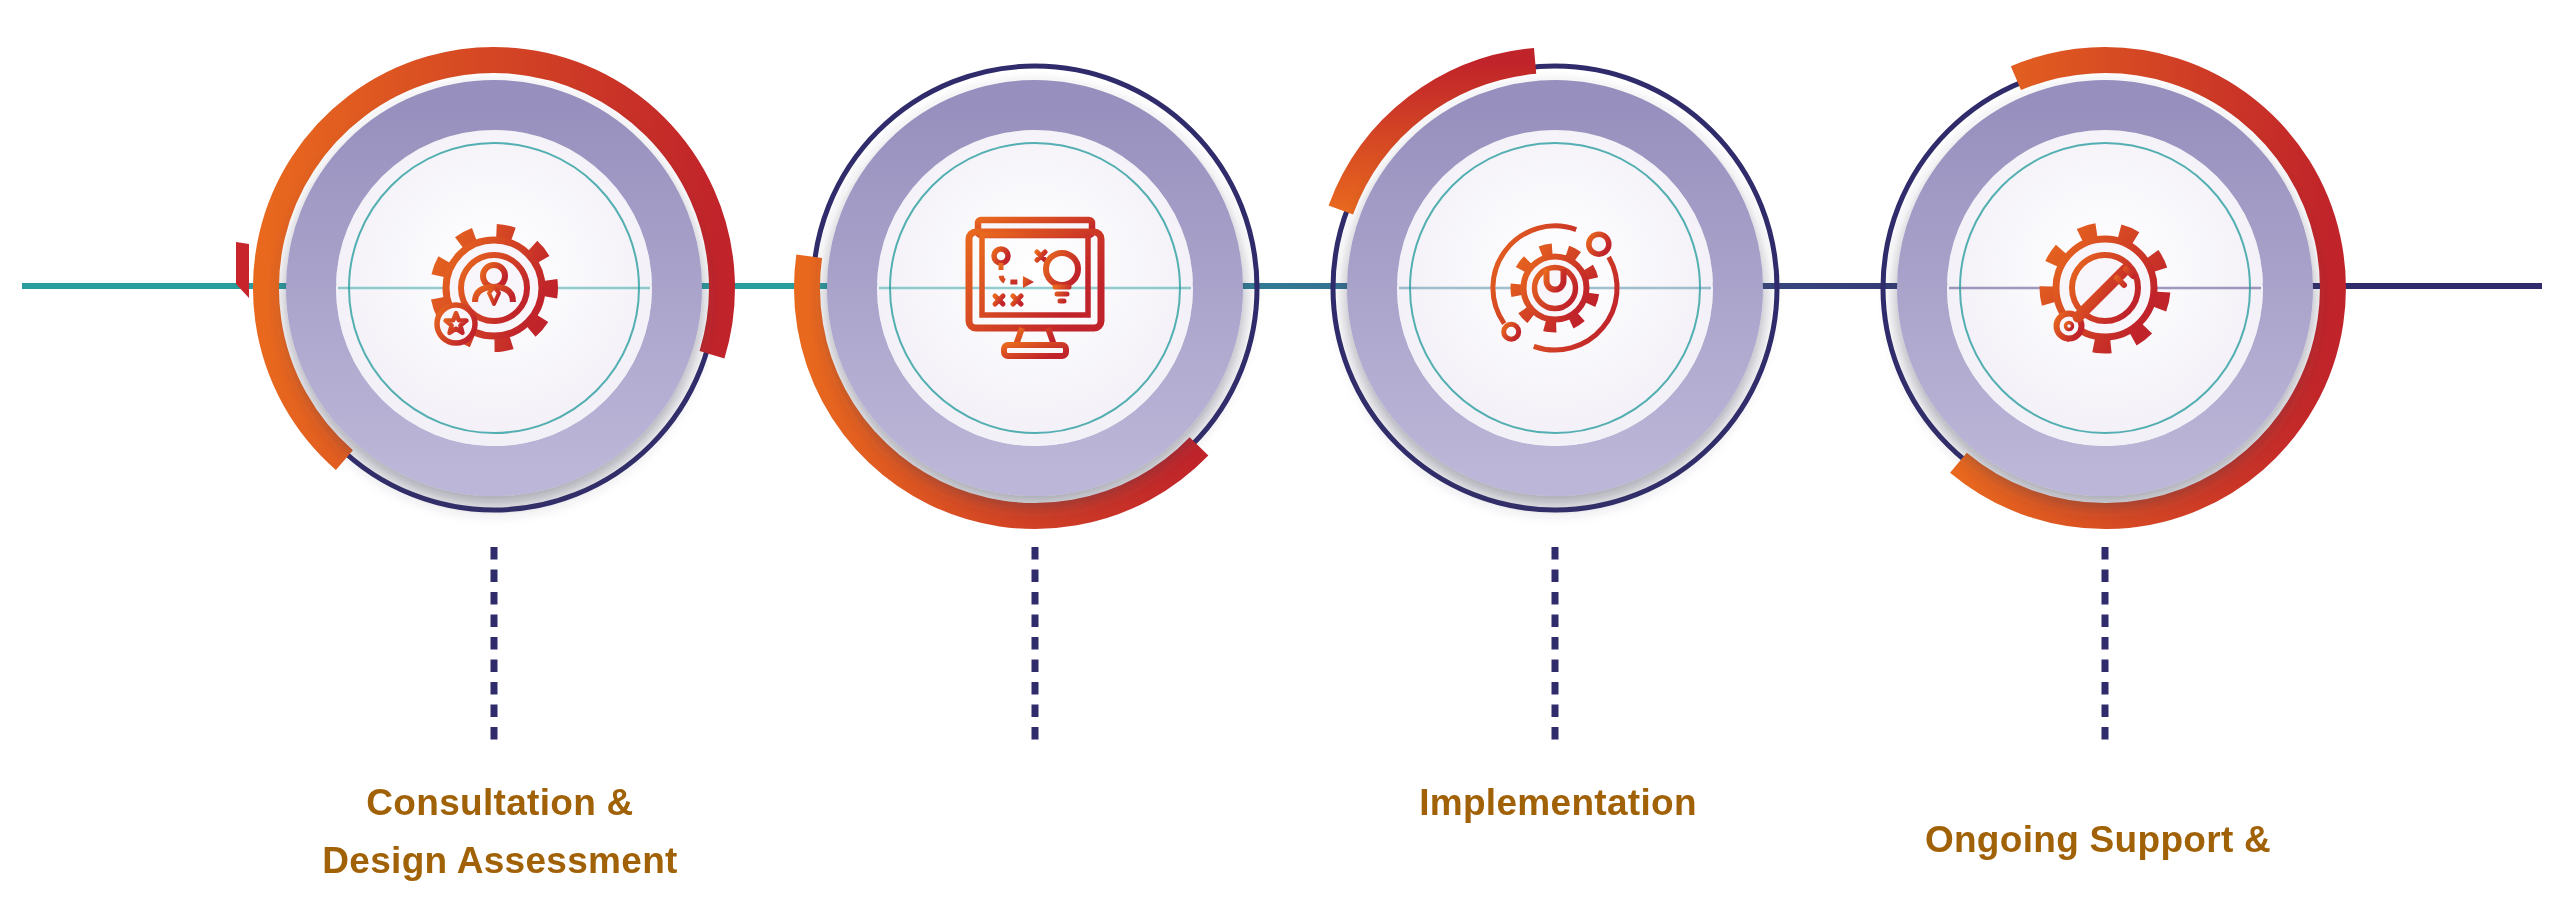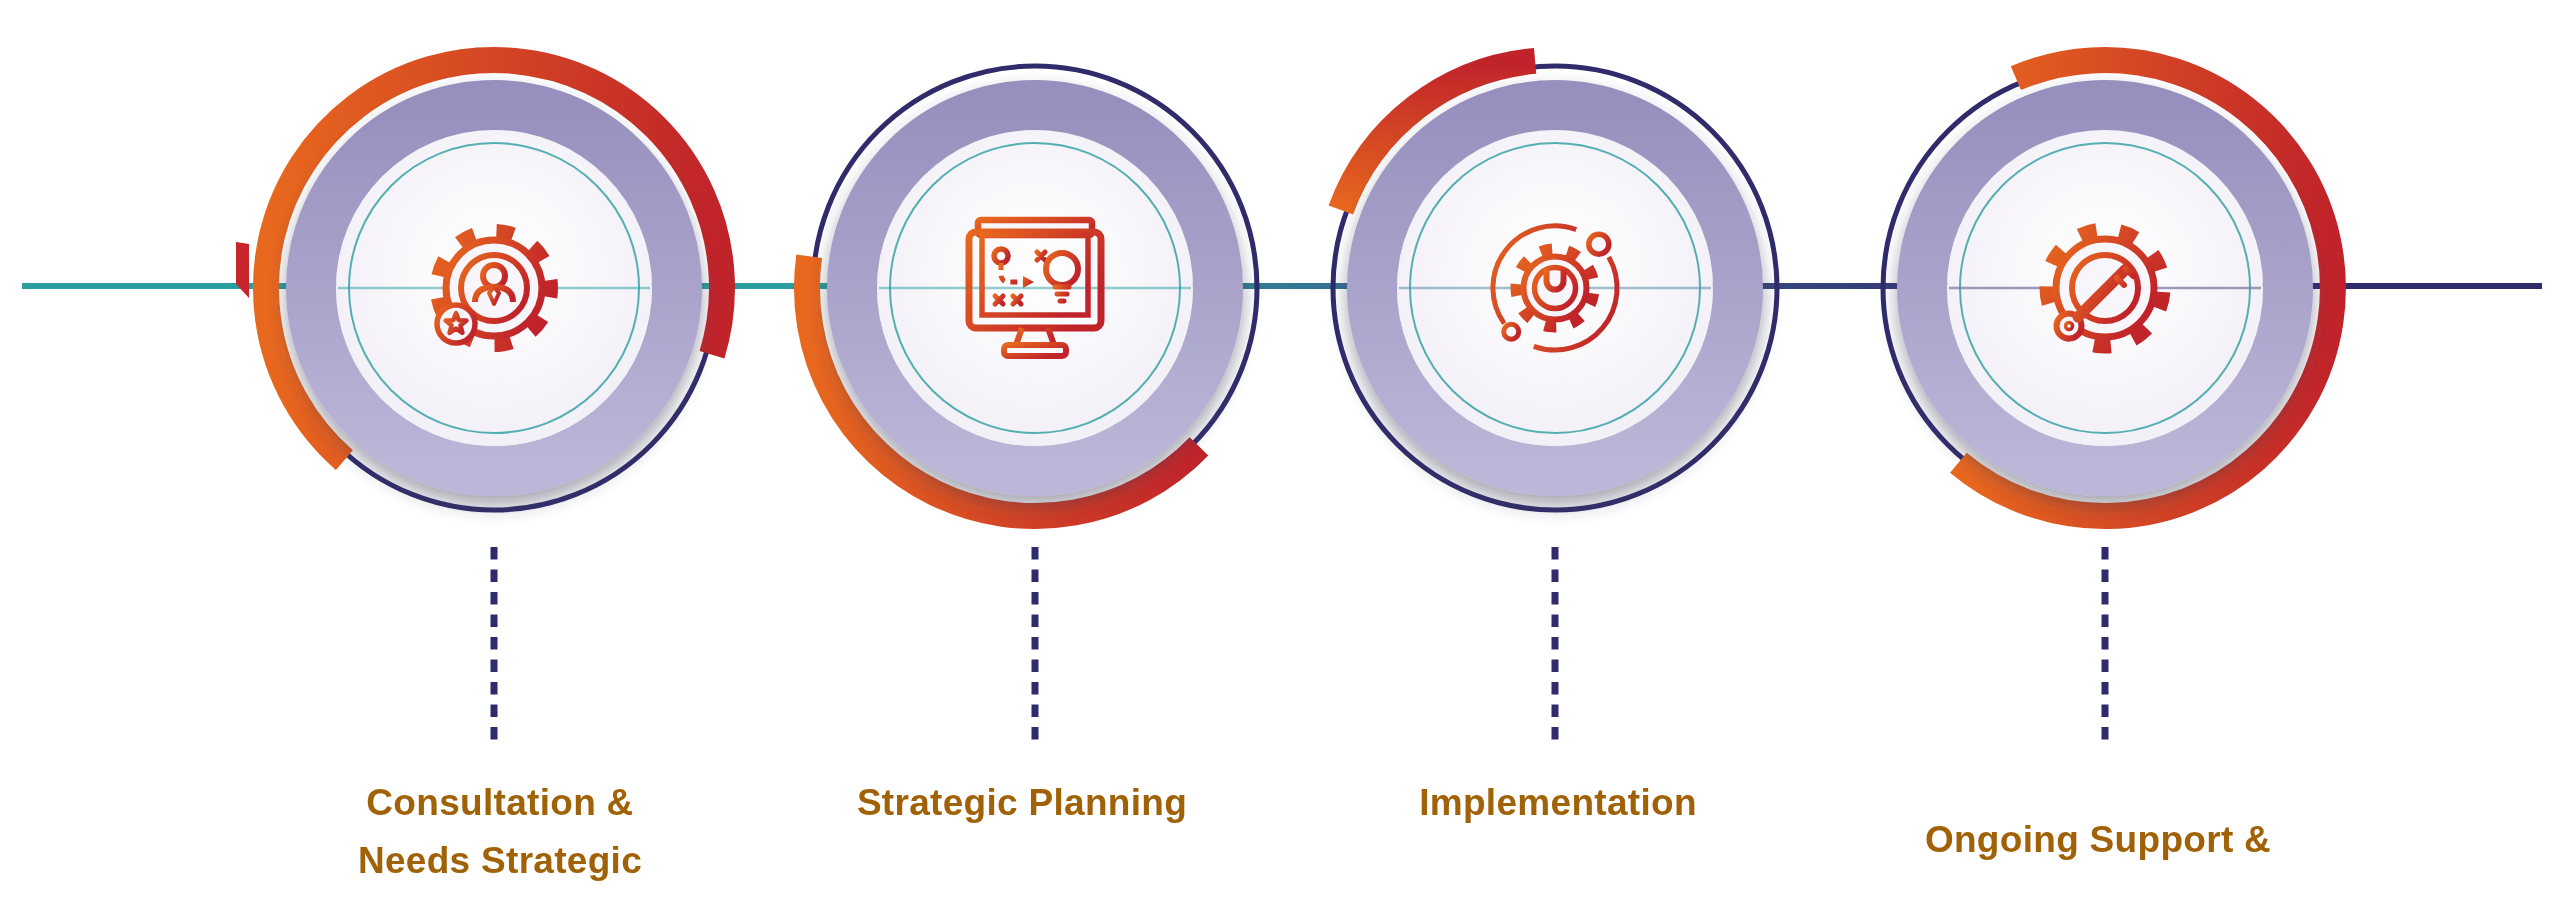--- a/index.html
+++ b/index.html
@@ -210,24 +210,23 @@
     </svg>
   <svg class="connector" id="conn-2" viewBox="0 0 12 206" style="left: 1549px;">
       <line x1="6" y1="3" x2="6" y2="203" stroke="#302C6C" stroke-width="7" stroke-dasharray="12.5 10"></line>
     </svg>
   <svg class="connector" id="conn-3" viewBox="0 0 12 206" style="left: 2099px;">
       <line x1="6" y1="3" x2="6" y2="203" stroke="#302C6C" stroke-width="7" stroke-dasharray="12.5 10"></line>
     </svg>
 
   <div class="step-label" id="label-0" style="left: 200px;">
     <span>Consultation &amp;</span>
-    <span>Needs Strategic</span>
+    <span>Design Assessment</span>
   </div>
   <div class="step-label" id="label-1" style="left: 722px;">
-    <span>Strategic Planning</span>
   </div>
   <div class="step-label" id="label-2" style="left: 1258px;">
     <span>Implementation</span>
   </div>
   <div class="step-label" id="label-3" style="left: 1798px; margin-top: 37px;">
     <span>Ongoing Support &amp;</span>
   </div>
 
 </div>
 

